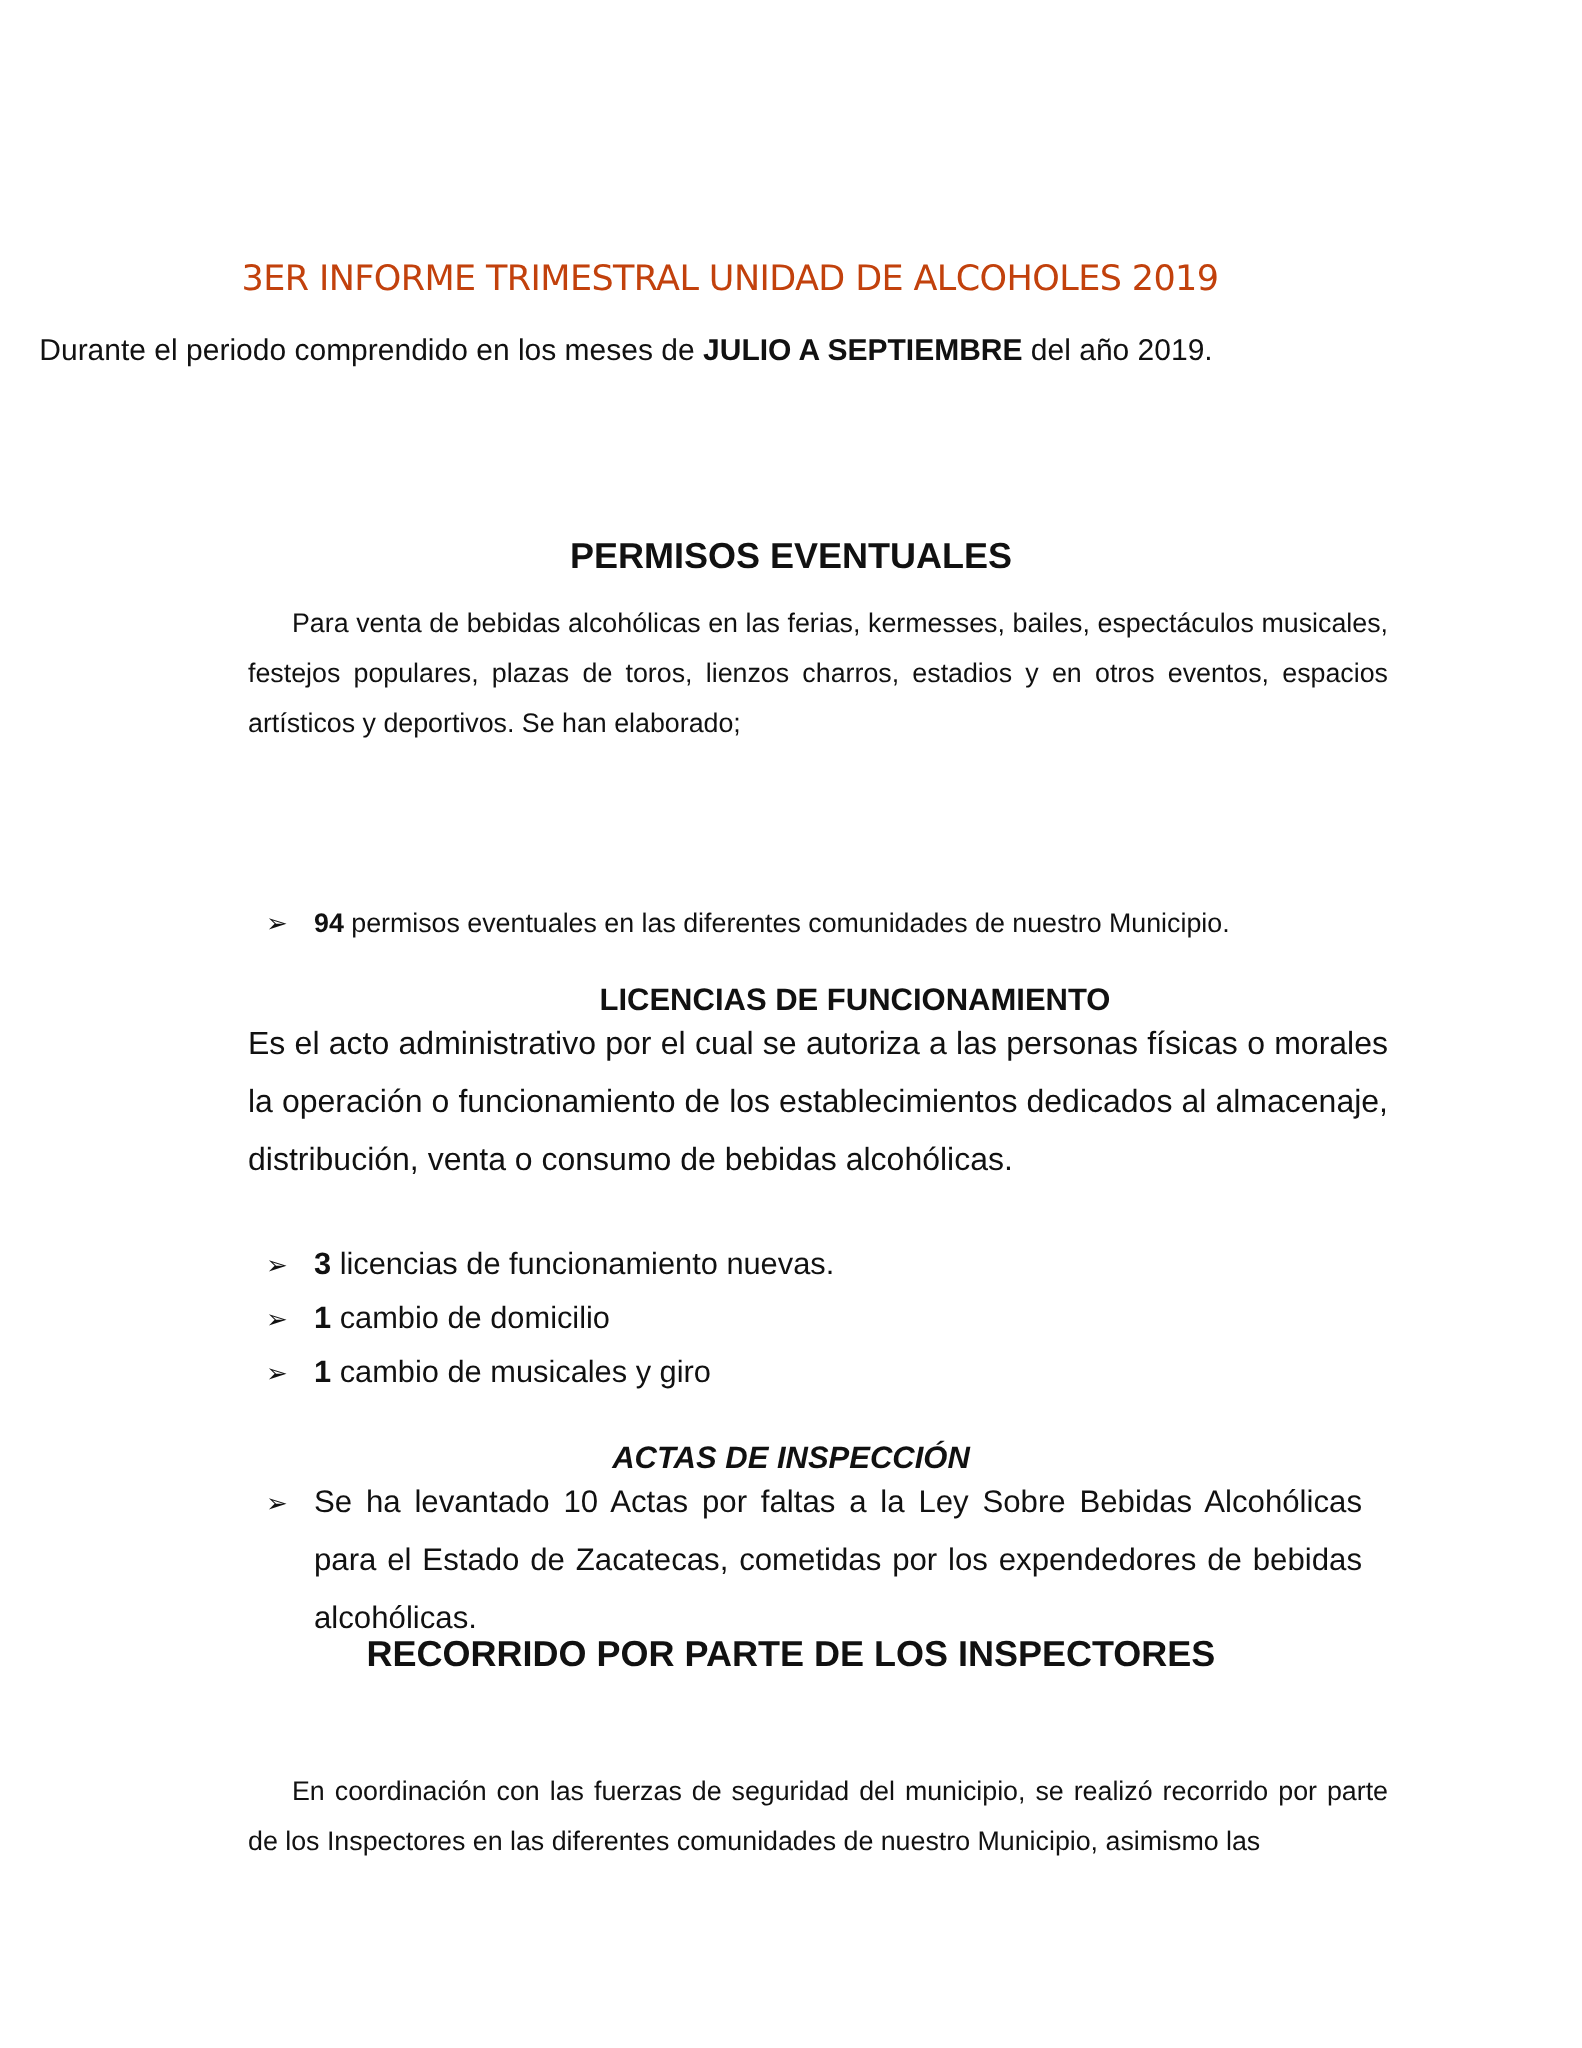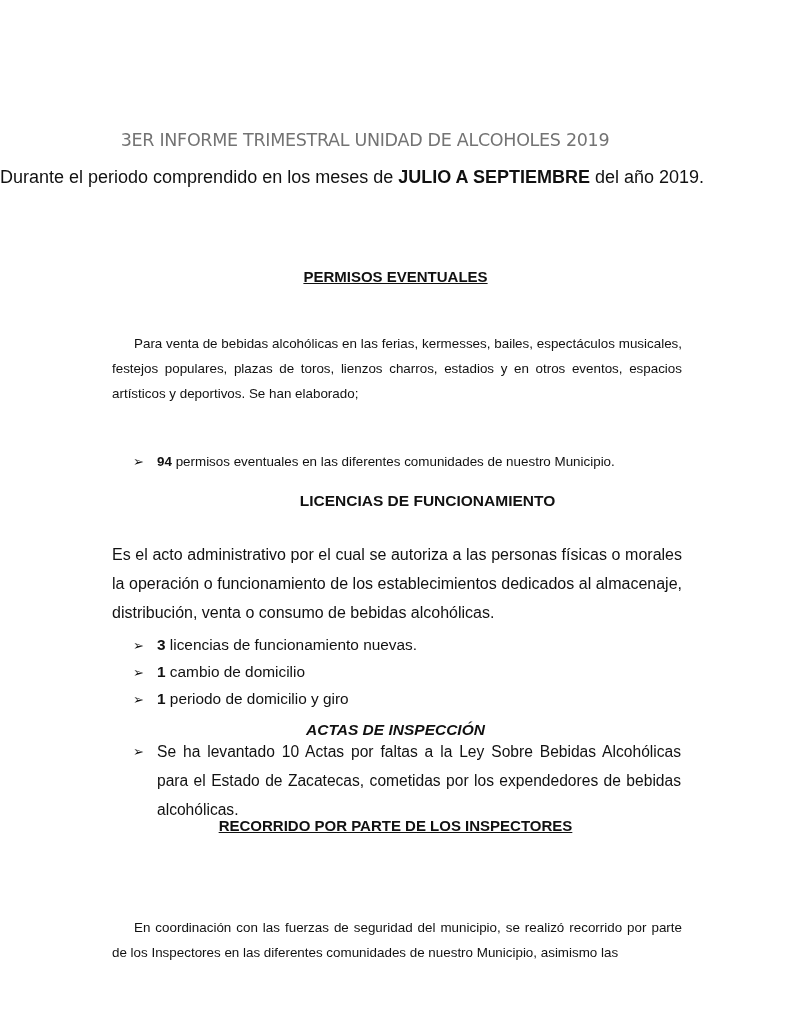--- a/index.html
+++ b/index.html
@@ -1,27 +1,27 @@
 <!DOCTYPE html>
 <html><head>
 <meta charset="utf-8">
 <style>
   html, body { margin: 0; padding: 0; background: #ffffff; }
   body { width: 791px; height: 1024px; position: relative; overflow: hidden; color: #111; font-family: "Liberation Sans", sans-serif; }
   .abs { position: absolute; white-space: nowrap; }
-  .title { left: 0; width: 730px; top: 130px; text-align: center; font-family: "DejaVu Sans", sans-serif; font-size: 17.5px; letter-spacing: -0.3px; color: #737373; }
-  .subtitle { left: 0; width: 626px; top: 167px; text-align: center; font-size: 18px; }
+  .title { left: 0; width: 730px; top: 130px; text-align: center; font-family: "DejaVu Sans", sans-serif; font-size: 17.5px; letter-spacing: -0.3px; color: #c2410c; }
+  .subtitle { left: 0; width: 626px; top: 167px; text-align: center; font-size: 15px; }
   .h { left: 0; width: 791px; text-align: center; font-weight: bold; }
-  .h-small { font-size: 15px; text-decoration: underline; }
+  .h-small { font-size: 18px; }
   .h-big { font-size: 15.5px; }
-  .para { left: 112px; width: 570px; font-size: 13.4px; line-height: 25px; white-space: normal; text-align: justify; text-align-last: left; margin-top: 32px; }
+  .para { left: 124px; width: 570px; font-size: 13.4px; line-height: 25px; white-space: normal; text-align: justify; text-align-last: left; }
   .para-big { font-size: 16px; line-height: 29px; }
   .indent { text-indent: 22px; }
   .bullet { left: 133px; font-size: 13.4px; }
-  .bullet-big { font-size: 15.4px; margin-top: 12px; }
+  .bullet-big { font-size: 15.4px; }
   .arrow { display: inline-block; width: 24px; font-size: 13px; }
   .bullet-wrap { left: 133px; width: 548px; font-size: 15.6px; line-height: 29px; white-space: normal; }
   .bullet-wrap .arrow { position: absolute; left: 0; top: 0; }
   .bullet-wrap .txt { display: block; margin-left: 24px; text-align: justify; text-align-last: left; }
   b { font-weight: bold; }
 </style>
 </head>
 <body>
 
 <div>
@@ -41,21 +41,21 @@
   <div class="abs h h-big" style="top:492px;padding-left:32px;">LICENCIAS DE FUNCIONAMIENTO</div>
   <div class="abs para para-big" style="top:508px;">Es el acto administrativo por el cual se autoriza a las personas físicas o morales la operación o funcionamiento de los establecimientos dedicados al almacenaje, distribución, venta o consumo de bebidas alcohólicas.</div>
 
   <div class="abs bullet bullet-big" style="top:624px;">
     <span class="arrow">➢</span><b>3</b><span> licencias de funcionamiento nuevas.</span>
   </div>
   <div class="abs bullet bullet-big" style="top:651px;">
     <span class="arrow">➢</span><b>1</b><span> cambio de domicilio</span>
   </div>
   <div class="abs bullet bullet-big" style="top:678px;">
-    <span class="arrow">➢</span><b>1</b><span> periodo de domicilio y giro</span>
+    <span class="arrow">➢</span><b>1</b><span> cambio de musicales y giro</span>
   </div>
 
   <div class="abs h h-big" style="top:721px;font-style:italic;">ACTAS DE INSPECCIÓN</div>
   <div class="abs bullet-wrap" style="top:737px;">
     <span class="arrow">➢</span>
     <span class="txt">Se ha levantado 10 Actas por faltas a la Ley Sobre Bebidas Alcohólicas para el Estado de Zacatecas, cometidas por los expendedores de bebidas alcohólicas.</span>
   </div>
 
   <div class="abs h h-small" style="top:817px;">RECORRIDO POR PARTE DE LOS INSPECTORES</div>
   <div class="abs para indent" style="top:883px;">En coordinación con las fuerzas de seguridad del municipio, se realizó recorrido por parte de los Inspectores en las diferentes comunidades de nuestro Municipio, asimismo las</div>

